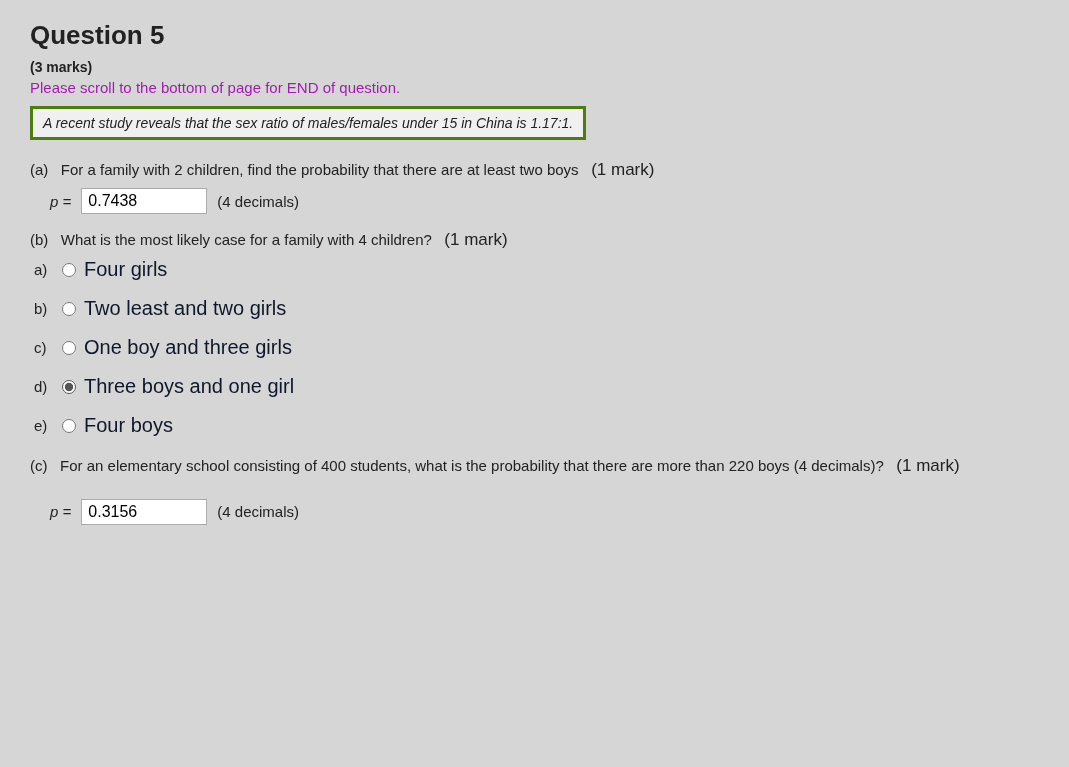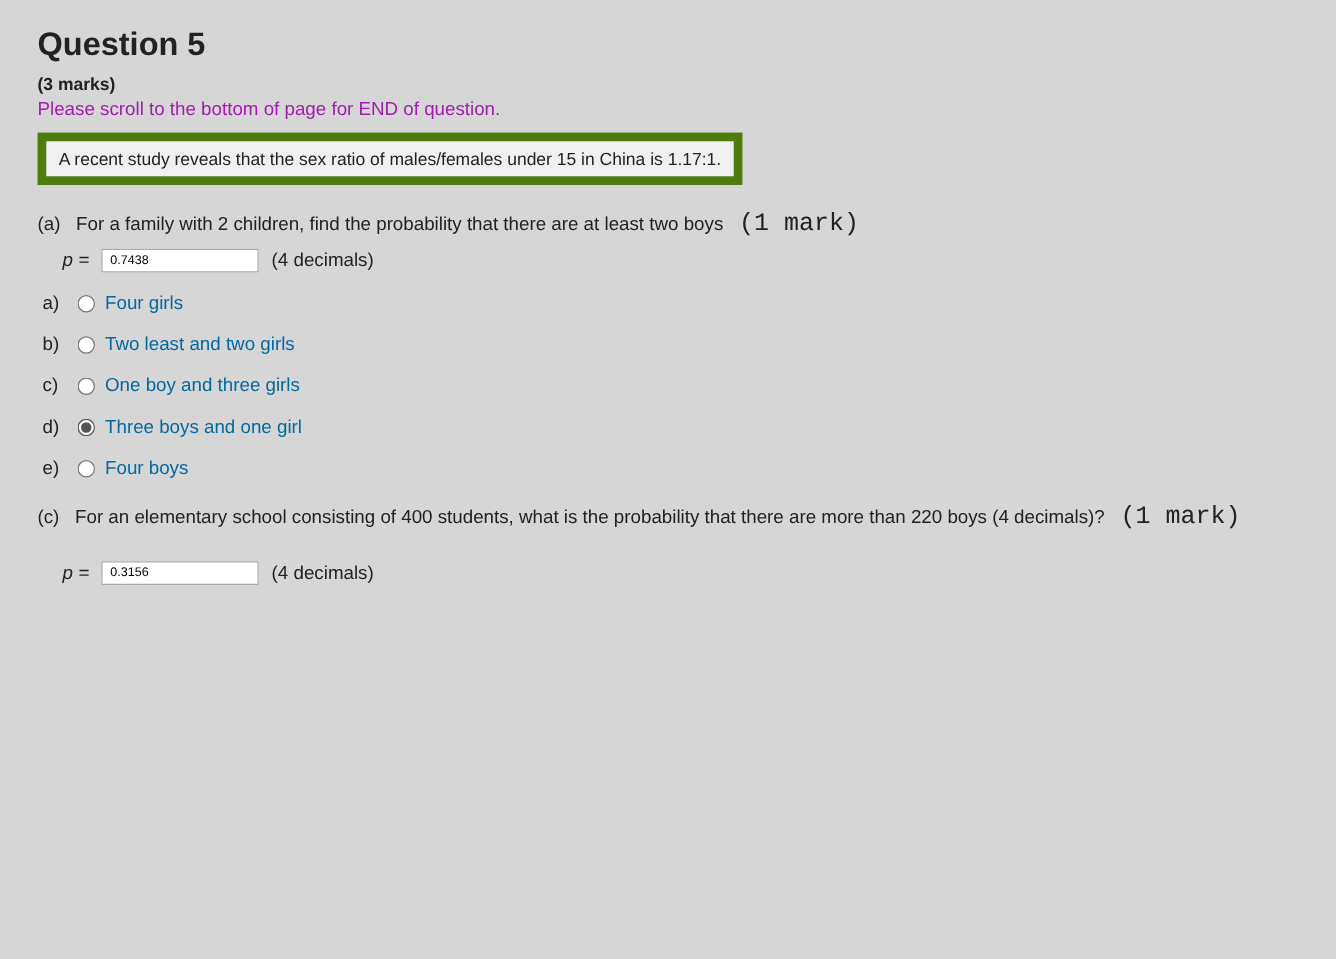--- a/index.html
+++ b/index.html
@@ -31,64 +31,64 @@
     }
 
     .scroll-note {
       color: #a21caf;
       font-size: 15px;
       margin-bottom: 10px;
     }
 
     .study-box {
       background-color: #f0f0f0;
-      border: 7px solid #4d7c0f;
+      border: 3px solid #4d7c0f;
       padding: 6px 10px;
       font-size: 14px;
       display: inline-block;
       margin-bottom: 20px;
+      font-style: italic;
     }
 
     .question-part {
       margin-bottom: 20px;
     }
 
     .part-label {
       font-size: 15px;
       margin-bottom: 8px;
     }
 
     .mark-label {
       font-size: 16px;
       font-weight: normal;
     }
 
     .mark-label .mark-text {
-      font-size: 20px;
-      font-family: Liberation Mono, monospace;
+      font-size: 17px;
     }
 
     .input-row {
       display: flex;
       align-items: center;
       gap: 10px;
       margin-left: 20px;
       margin-top: 4px;
     }
 
     .p-label {
       font-style: italic;
       font-size: 15px;
     }
 
     .answer-input {
       border: 1px solid #aaa;
       background: #fff;
       padding: 3px 6px;
-      font-size: 10px;
+      font-size: 16px;
       width: 126px;
     }
 
     .decimals-label {
       font-size: 15px;
     }
 
     .please-choose {
       font-weight: bold;
       font-size: 14px;
@@ -97,22 +97,22 @@
 
     .radio-option {
       display: flex;
       align-items: center;
       gap: 8px;
       margin-bottom: 16px;
       margin-left: 4px;
     }
 
     .option-label {
-      font-size: 15px;
-      color: #0369a1;
+      font-size: 20px;
+      color: #0f172a;
     }
 
     .option-prefix {
       font-size: 15px;
       min-width: 20px;
     }
 
     input[type="radio"] {
       width: 14px;
       height: 14px;
@@ -152,20 +152,25 @@
   </p>
   <div class="input-row">
     <span class="p-label">p =</span>
     <input class="answer-input" type="text" value="0.7438" style="">
     <span class="decimals-label">(4 decimals)</span>
   </div>
 </div>
 
 
 <div class="question-part section-divider">
+  <p class="part-label">
+    <span>(b)</span>&nbsp;&nbsp;
+    <span>What is the most likely case for a family with 4 children?</span>&nbsp;&nbsp;
+    <span class="mark-label"><span class="mark-text">(1 mark)</span></span>
+  </p>
 
   <div class="radio-option">
     <span class="option-prefix">a)</span>
     <input type="radio" name="part_b" style="">
     <span class="option-label">Four girls</span>
   </div>
 
   <div class="radio-option">
     <span class="option-prefix">b)</span>
     <input type="radio" name="part_b" style="">

